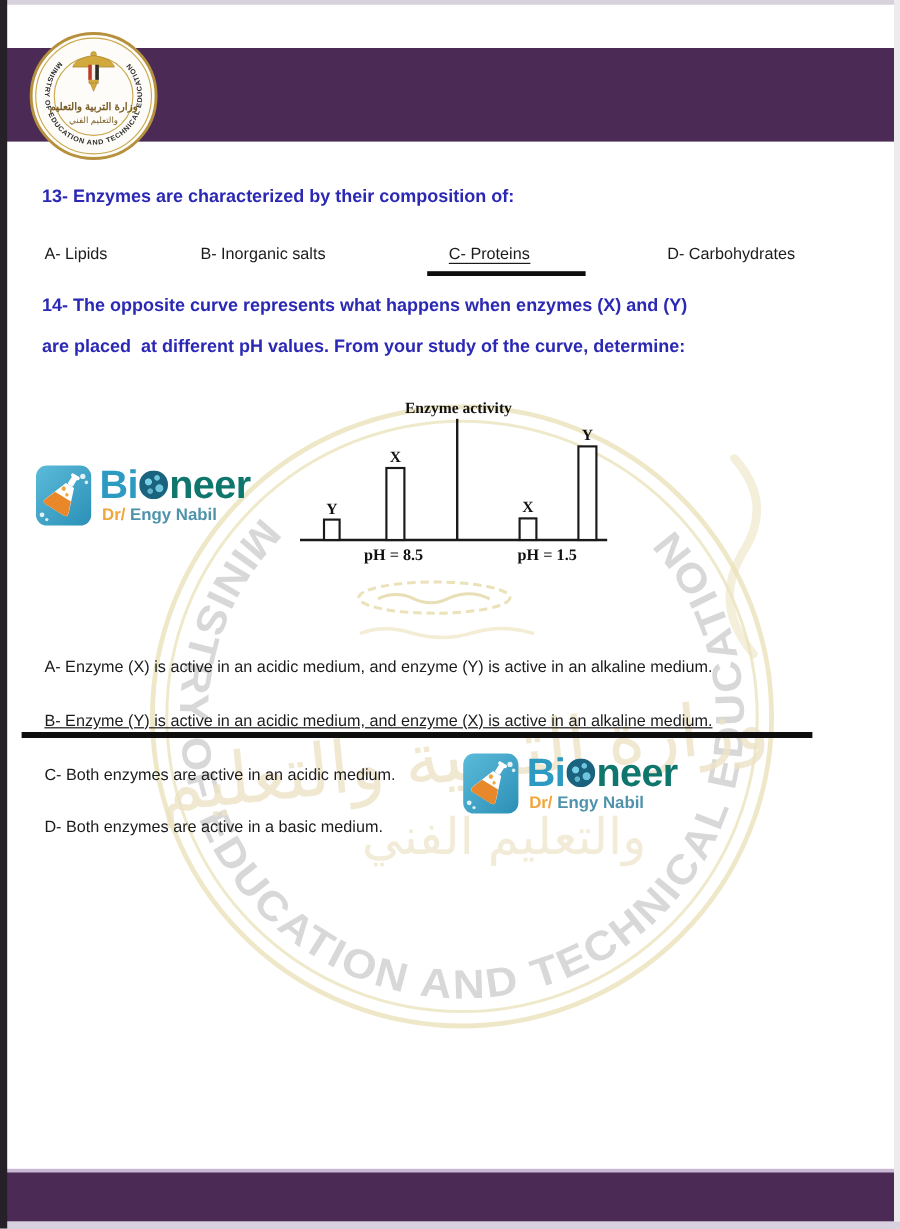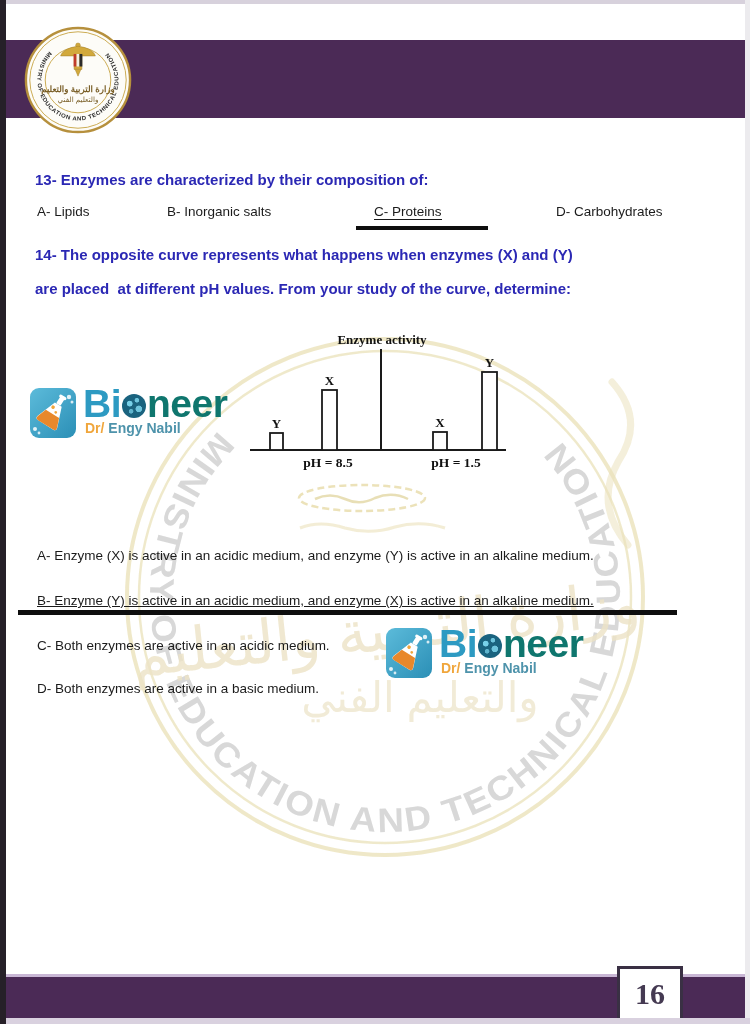--- a/index.html
+++ b/index.html
@@ -39,21 +39,21 @@
   .chart svg{overflow:visible;}
   .chart .bar{fill:#ffffff;stroke:#1a1a1a;stroke-width:1.8;}
   .chart .axis{stroke:#1a1a1a;stroke-width:2;}
   .chart-title{font-family:"Liberation Serif",serif;font-weight:bold;font-size:13px;fill:#111;text-anchor:middle;}
   .bar-label{font-family:"Liberation Serif",serif;font-weight:bold;font-size:13px;fill:#111;text-anchor:middle;}
   .ph-label{font-family:"Liberation Serif",serif;font-weight:bold;font-size:13.5px;fill:#111;text-anchor:middle;}
 
   
   .bioneer{position:absolute;display:flex;gap:7px;align-items:flex-start;z-index:2;}
   .bio-icon{width:46px;height:50px;border-radius:9px;background:linear-gradient(135deg,#5cbbda,#2b8fb6);flex:0 0 auto;}
-  .bio-word{font-size:39px;font-weight:bold;letter-spacing:-0.5px;line-height:32px;display:flex;align-items:center;}
+  .bio-word{font-size:33px;font-weight:bold;letter-spacing:-0.5px;line-height:32px;display:flex;}
   .bio-bi{color:#2d9ac2;}
   .bio-neer{color:#0f766e;}
   .bio-o{width:24px;height:24px;border-radius:50%;margin:4px 1px 0 1px;display:inline-block;
     background-color:#1a637f;
     background-image:
       radial-gradient(circle at 32% 40%, rgba(125,214,238,.95) 2.6px, transparent 3.2px),
       radial-gradient(circle at 62% 26%, rgba(125,214,238,.85) 2px, transparent 2.6px),
       radial-gradient(circle at 70% 62%, rgba(125,214,238,.85) 3px, transparent 3.6px),
       radial-gradient(circle at 38% 72%, rgba(125,214,238,.7) 2px, transparent 2.6px);}
   .bio-tag{font-size:14px;font-weight:bold;margin-top:0;padding-left:2px;}
@@ -106,21 +106,21 @@
       <path d="M56 21 C48 22 40 25 38 31 L52 31 L52 45 L60 45 L60 31 L74 31 C72 25 64 22 56 21 Z" fill="#d2a93c" stroke="#a8832d" stroke-width="0.6"></path>
       <rect x="51.5" y="29" width="3" height="13" fill="#c03a2b"></rect>
       <rect x="54.5" y="29" width="3" height="13" fill="#f5f0e6"></rect>
       <rect x="57.5" y="29" width="3" height="13" fill="#2b2b2b"></rect>
       <path d="M53 45 L59 45 L56 52 Z" fill="#d2a93c" stroke="#a8832d" stroke-width="0.5"></path>
     </g>
     <text x="56" y="68" font-size="9" text-anchor="middle" fill="#7a5f28" font-weight="bold">وزارة التربية والتعليم</text>
     <text x="56" y="79" font-size="7.5" text-anchor="middle" fill="#7a5f28">والتعليم الفني</text>
   </svg>
 
-  <div class="q-title" style="top:155px;margin-top:16px;">13- Enzymes are characterized by their composition of:</div>
+  <div class="q-title" style="top:155px;">13- Enzymes are characterized by their composition of:</div>
   <div class="row13">
     <span class="opt13" style="left:37px;">A- Lipids</span>
     <span class="opt13" style="left:167px;">B- Inorganic salts</span>
     <span class="opt13 underlined-thin" style="left:374px;">C- Proteins</span>
     <span class="opt13" style="left:556px;">D- Carbohydrates</span>
   </div>
   <div class="bar-underline" style="left:356px;top:226px;width:132px;height:4px;"></div>
 
   <div class="q-title" style="top:246px;">14- The opposite curve represents what happens when enzymes (X) and (Y)</div>
   <div class="q-title" style="top:280px;">are placed  at different pH values. From your study of the curve, determine:</div>
@@ -206,17 +206,14 @@
       </div>
       <div class="bio-tag">
         <span class="bio-dr">Dr/</span>
         <span class="bio-name">Engy Nabil</span>
       </div>
     </div>
   </div>
 
   <div class="band-bottom-hl"></div>
   <div class="band-bottom"></div>
-  <div class="page-box">
-    <div class="page-num">16</div>
-  </div>
 
 </div>
 
 </body></html>

